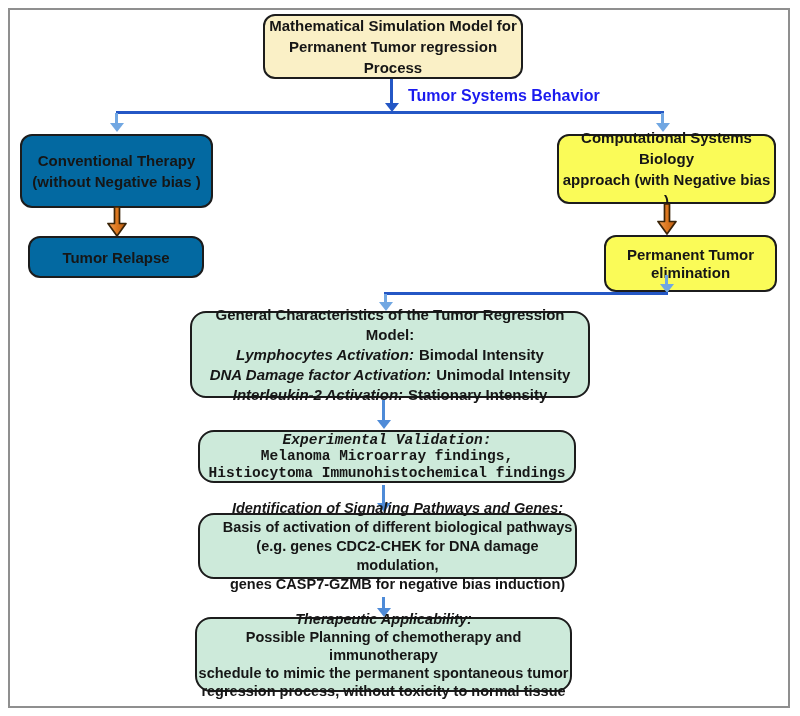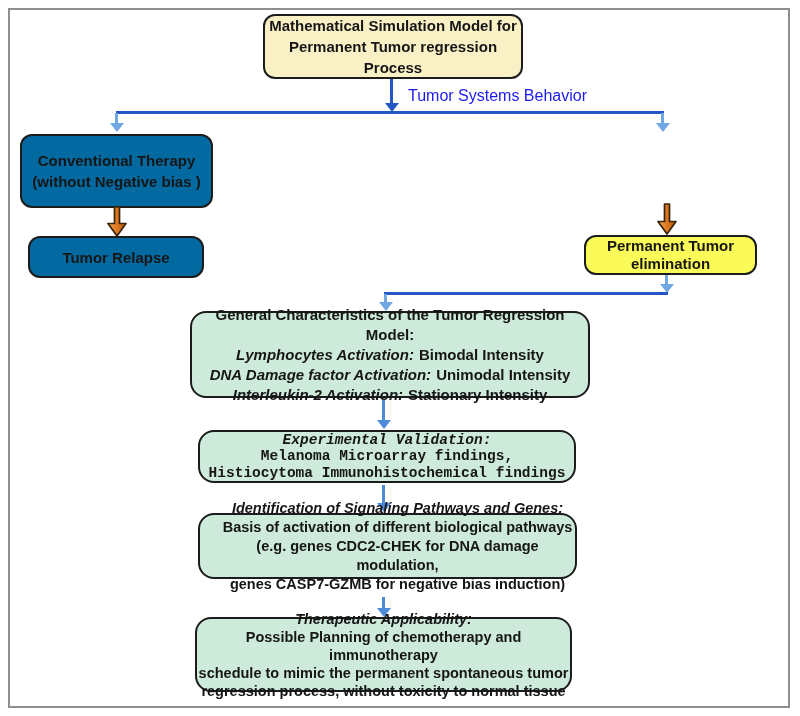--- a/index.html
+++ b/index.html
@@ -27,28 +27,28 @@
   .vline,.hline{position:absolute;}
   .dark{background:#2457C5;}
   .light{background:#71A7E2;}
   .med{background:#4E8BD8;}
   .head{position:absolute;width:0;height:0;border-left:7px solid transparent;border-right:7px solid transparent;}
   .head.dark{background:none;border-top:9px solid #2457C5;}
   .head.light{background:none;border-top:9px solid #71A7E2;}
   .head.med{background:none;border-top:9px solid #4E8BD8;}
   #branch-label{
     position:absolute;left:408px;top:87px;
-    color:#1b1bef;font-weight:normal;font-size:16px;
+    color:#1b1bef;font-weight:bold;font-size:16px;
   }
   
   #top-box{left:263px;top:14px;width:260px;height:65px;font-size:15px;line-height:21px;}
   #left-box1{left:20px;top:134px;width:193px;height:74px;font-size:15px;line-height:21px;}
   #left-box2{left:28px;top:236px;width:176px;height:42px;font-size:15px;}
   #right-box1{left:557px;top:134px;width:219px;height:70px;font-size:15px;line-height:21px;}
-  #right-box2{left:584px;top:235px;width:173px;height:40px;font-size:15px;line-height:18px;}
+  #right-box2{left:604px;top:235px;width:173px;height:57px;font-size:15px;line-height:18px;}
   #green1{left:190px;top:311px;width:400px;height:87px;font-size:15px;line-height:20px;}
   #green2{left:198px;top:430px;width:378px;height:53px;font-size:14.5px;line-height:16.5px;font-family:Liberation Mono, monospace;}
   #green3{left:198px;top:513px;width:379px;height:66px;font-size:14.5px;line-height:19px;padding-left:20px;}
   #green4{left:195px;top:617px;width:377px;height:75px;font-size:14.5px;line-height:18px;}
   .oarrow{position:absolute;}
 </style>
 </head>
 <body>
 
 <div id="stage">
@@ -80,20 +80,24 @@
           <stop offset="0.45" stop-color="#e07b22"></stop>
           <stop offset="1" stop-color="#b85a10"></stop>
       </linearGradient>
     </defs>
     <path d="M8.5 1 H13.5 V17.5 H20 L11 30 L2 17.5 H8.5 Z" fill="url(#og1)" stroke="#3a2408" stroke-width="1.7" stroke-linejoin="round"></path>
   </svg>
   <div class="box pink" id="left-box2">
     <div>Tumor Relapse</div>
   </div>
 
+  <div class="box yellow" id="right-box1">
+    <div>Computational Systems Biology</div>
+    <div>approach (with Negative bias )</div>
+  </div>
   <svg class="oarrow" style="left:656px;top:203px;" width="22" height="32" viewBox="0 0 22 32">
     <defs>
       <linearGradient id="og2" x1="0" y1="0" x2="1" y2="0">
         <stop offset="0" stop-color="#f2a25a"></stop>
           <stop offset="0.45" stop-color="#e07b22"></stop>
           <stop offset="1" stop-color="#b85a10"></stop>
       </linearGradient>
     </defs>
     <path d="M8.5 1 H13.5 V18.5 H20 L11 31 L2 18.5 H8.5 Z" fill="url(#og2)" stroke="#3a2408" stroke-width="1.7" stroke-linejoin="round"></path>
   </svg>

